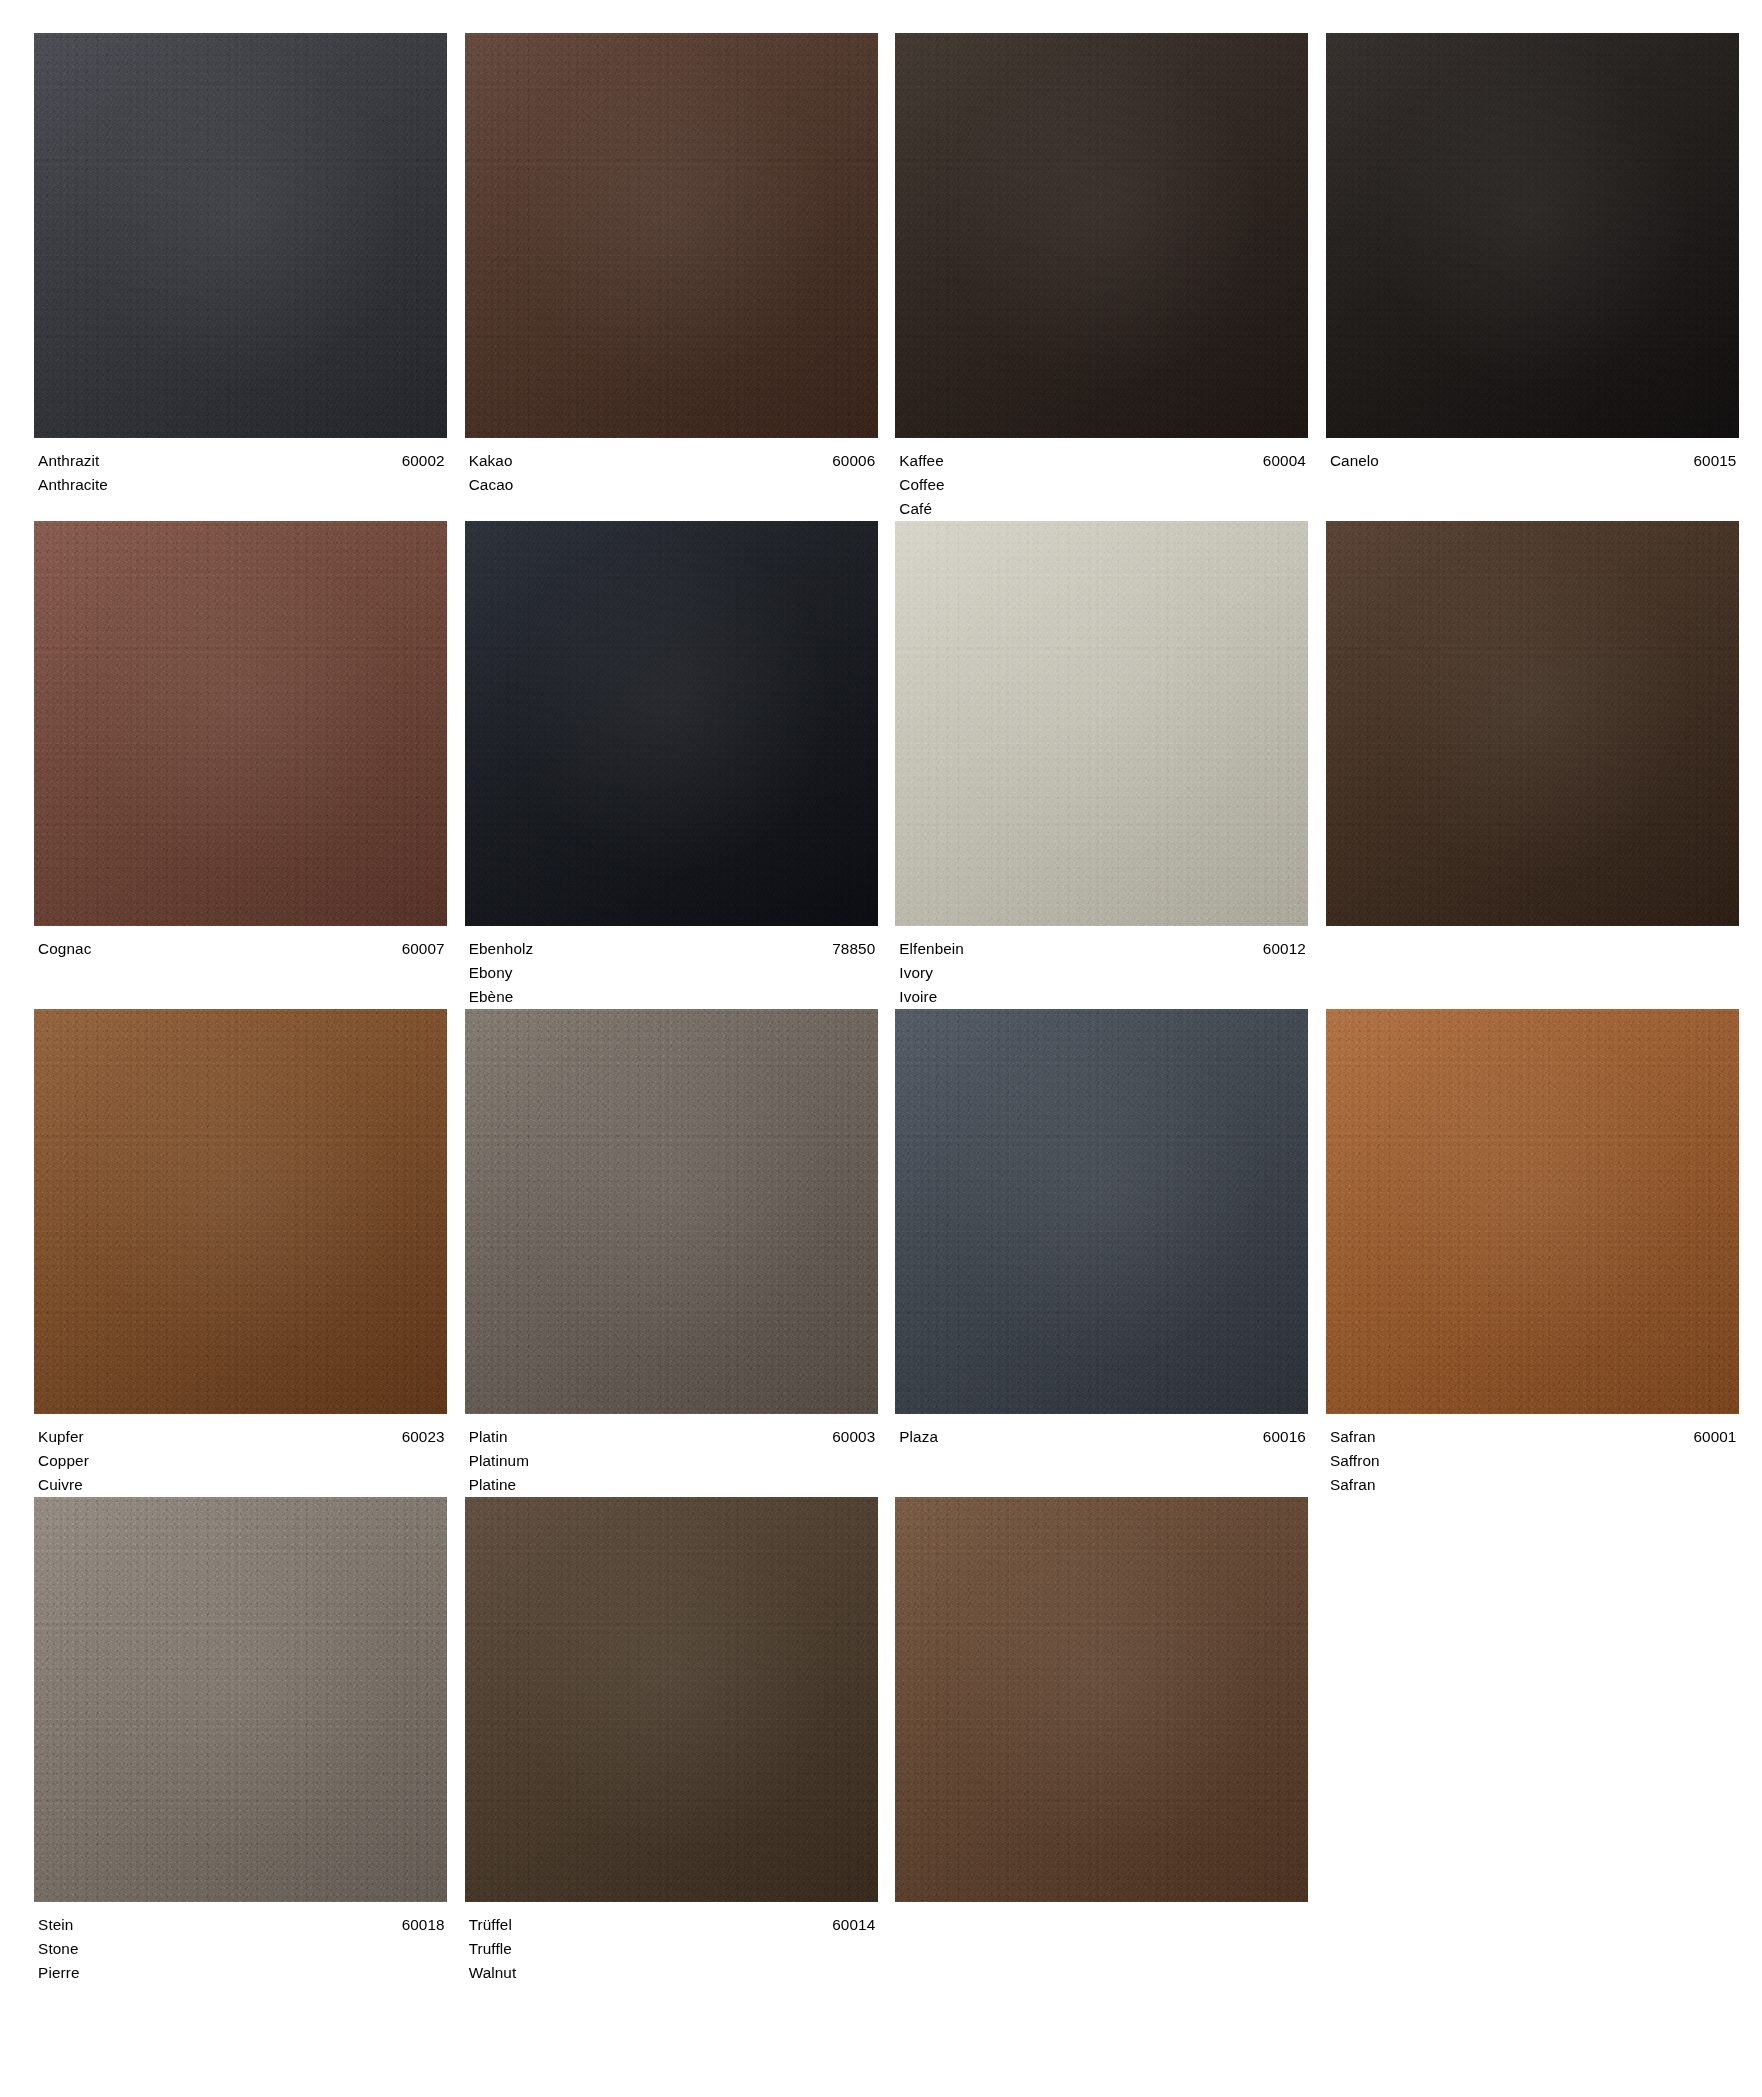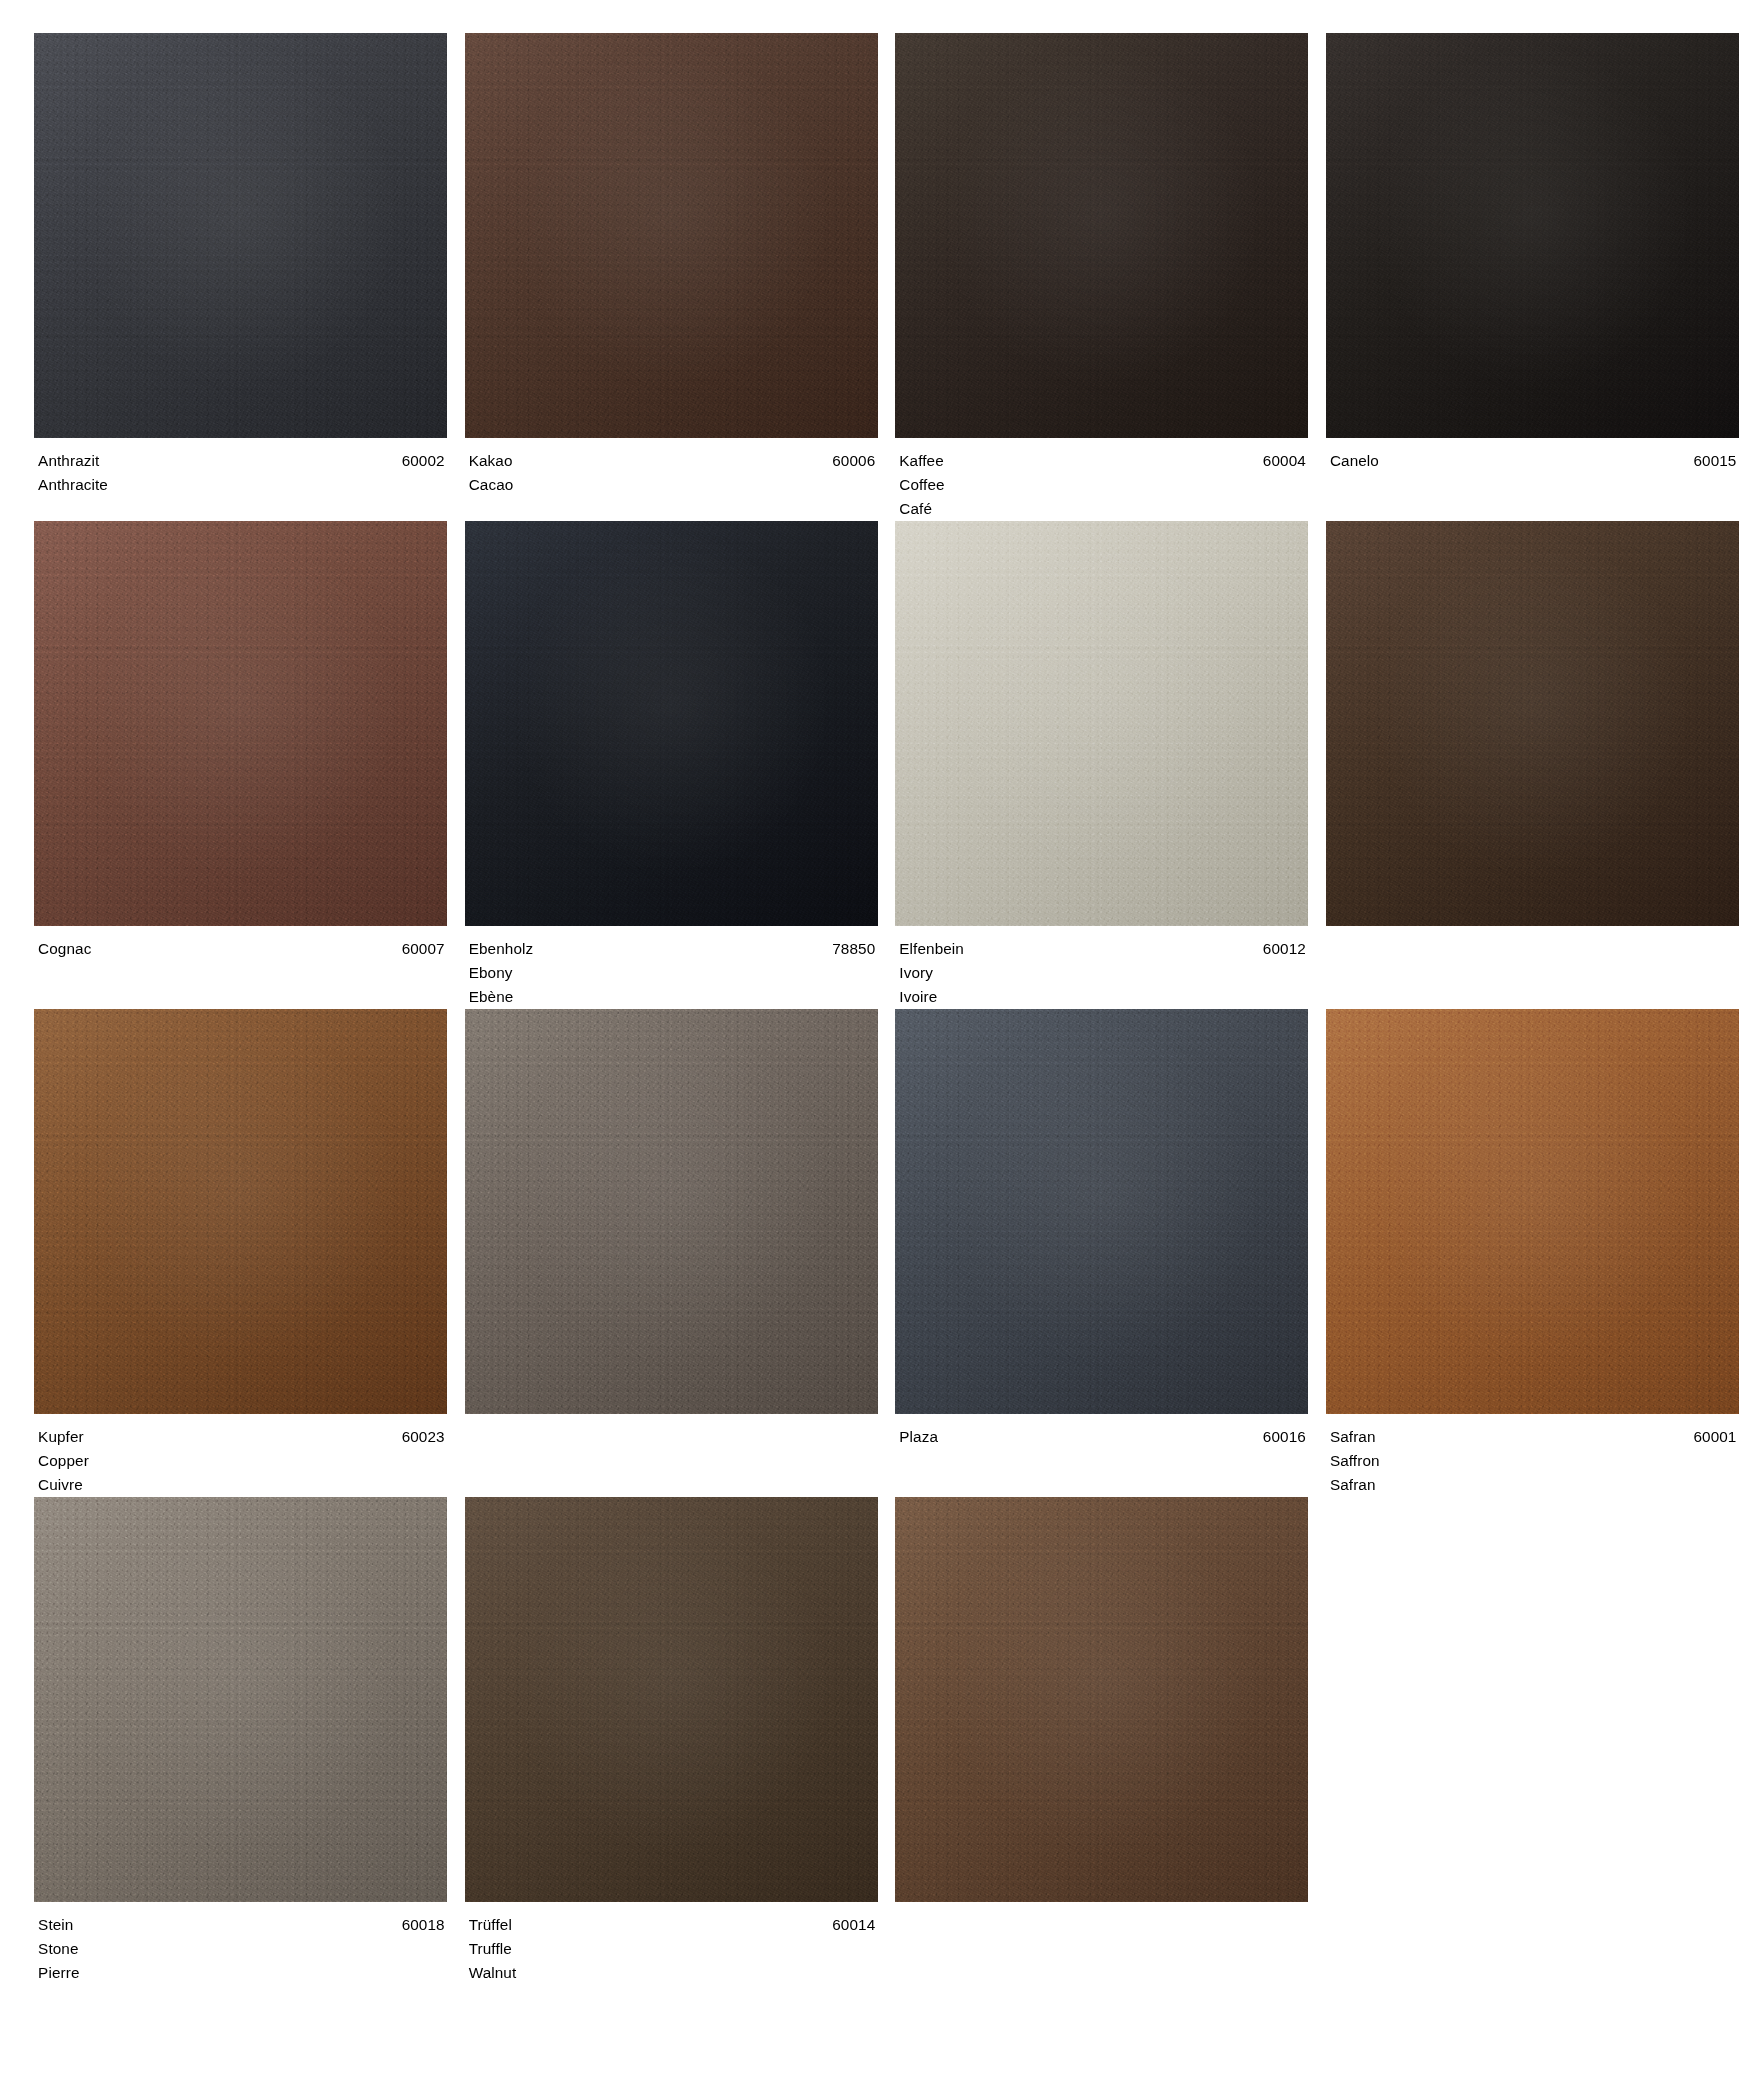--- a/index.html
+++ b/index.html
@@ -244,20 +244,28 @@
           <span class="name-en">Copper</span>
           <span class="name-fr">Cuivre</span>
         </div>
       </div>
       <div class="cell">
         <div class="swatch" style="background-color: rgb(107, 97, 89); background-image: linear-gradient(142deg, rgb(124, 115, 106) 0%, rgb(107, 97, 89) 42%, rgb(87, 78, 71) 100%);">
           <div class="grain"></div>
           <div class="grain2"></div>
           <div class="vign"></div>
         </div>
+        <div class="caption">
+          <div class="cap-head">
+            <span class="name-de">Platin</span>
+            <span class="code">60003</span>
+          </div>
+          <span class="name-en">Platinum</span>
+          <span class="name-fr">Platine</span>
+        </div>
       </div>
       <div class="cell">
         <div class="swatch" style="background-color: rgb(61, 67, 76); background-image: linear-gradient(142deg, rgb(76, 83, 93) 0%, rgb(61, 67, 76) 42%, rgb(46, 51, 59) 100%);">
           <div class="grain"></div>
           <div class="grain2"></div>
           <div class="vign"></div>
         </div>
         <div class="caption">
           <div class="cap-head">
             <span class="name-de">Plaza</span>

